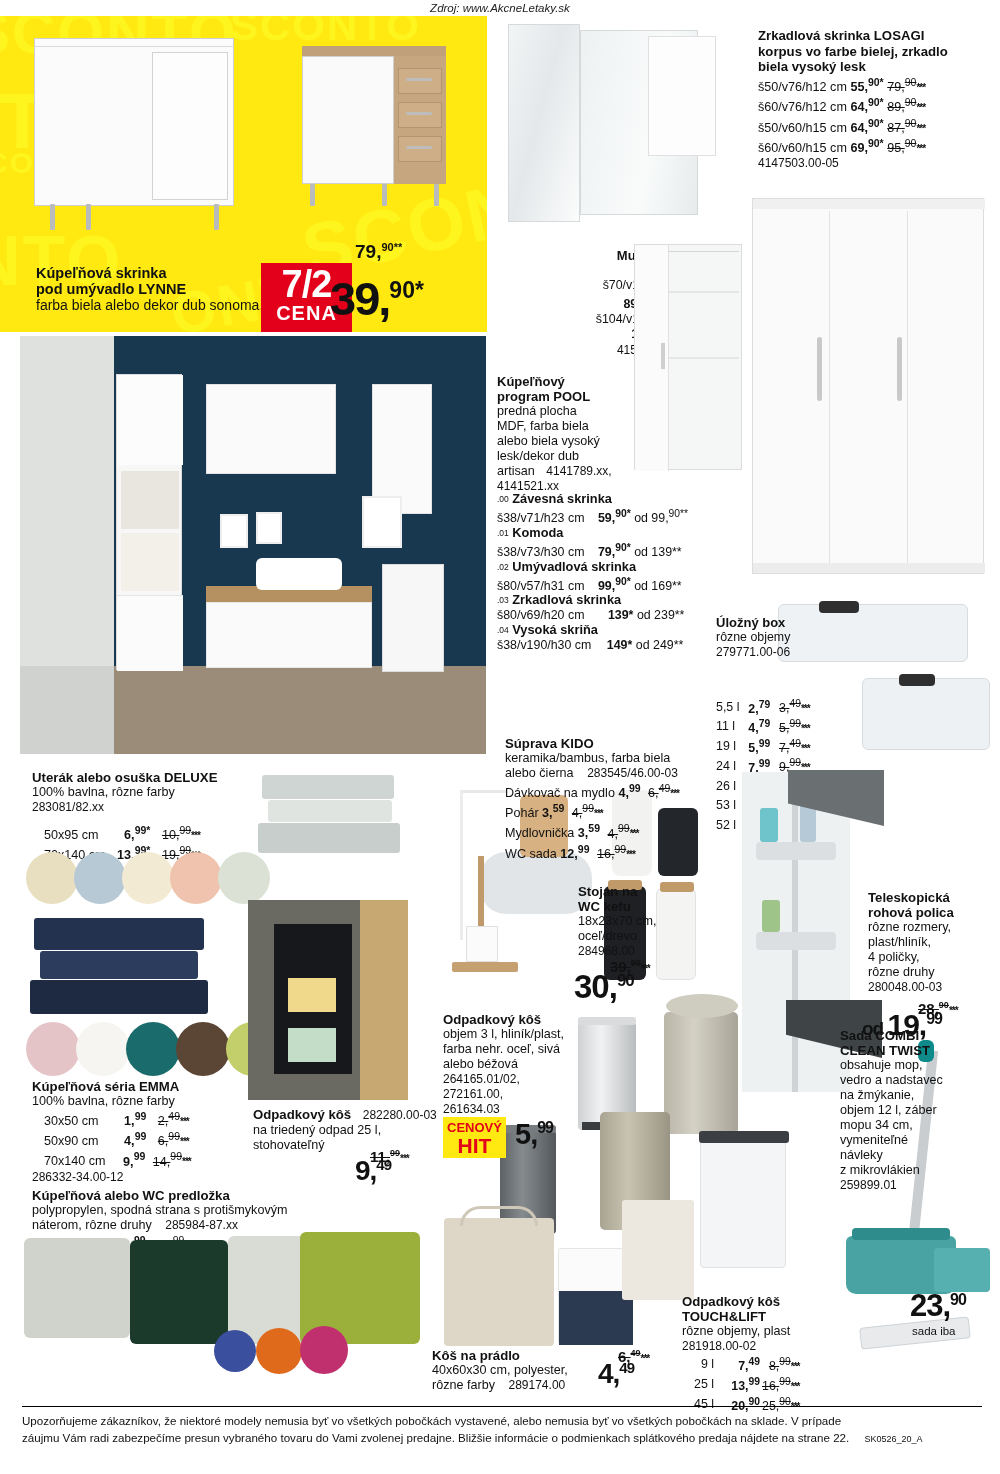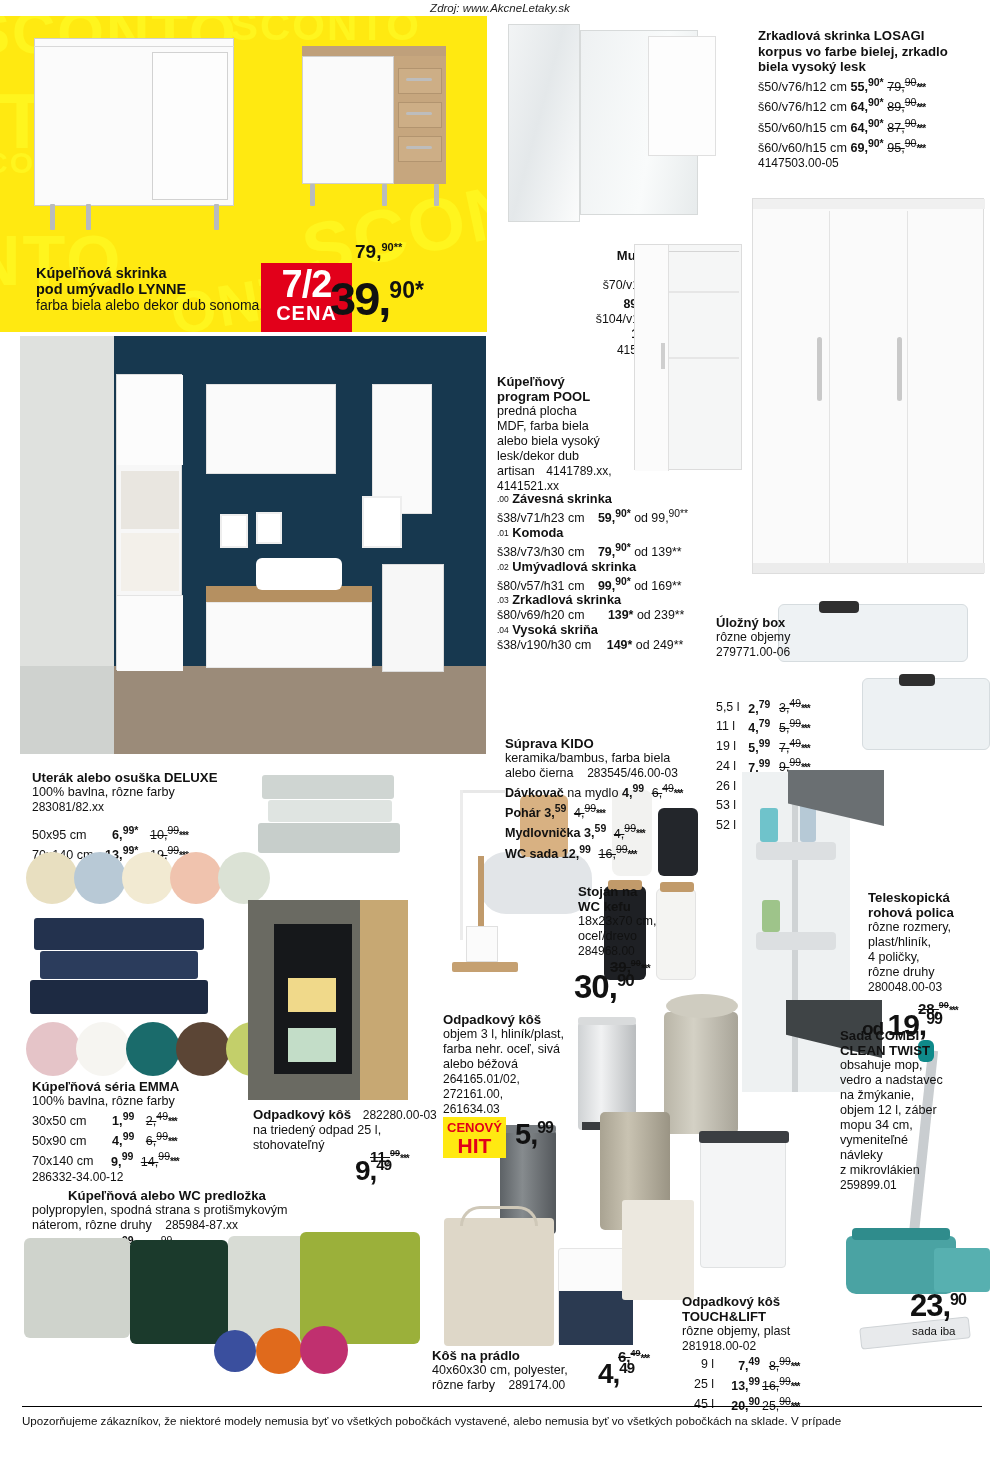--- a/index.html
+++ b/index.html
@@ -91,34 +91,34 @@
   #room .floor { position:absolute; left:0; bottom:0; width:466px; height:88px; background:#9b8b79; }
   #room .tallcab { position:absolute; background:#f7f7f7; border:1px solid #dcdcdc; }
   #room .wood { position:absolute; background:#b59061; }
   #room .panel { position:absolute; background:#fafafa; border:1px solid #e2e2e2; }
   #room .frame { position:absolute; background:#fff; border:2px solid #eee; }
   #room .basin { position:absolute; background:#fff; border-radius:6px; }
 
   
   #deluxe { left:32px; top:770px; width:250px; font-size:12.6px; line-height:15px; }
   #deluxe .hd { font-weight:bold; font-size:13.2px; }
-  .twl-row { white-space:nowrap; }
+  .twl-row { white-space:nowrap;margin-left:12px; }
   .swatch { position:absolute; border-radius:50%; }
   .towel { position:absolute; border-radius:3px; }
 
   #emma { left:32px; top:1079px; width:250px; font-size:12.6px; line-height:15px; }
   #emma .hd { font-weight:bold; font-size:13.2px; }
 
   #predlozka { left:32px; top:1188px; width:270px; font-size:12.6px; line-height:15px; }
-  #predlozka .hd { font-weight:bold; font-size:13.2px;text-align:center; }
+  #predlozka .hd { font-weight:bold; font-size:13.2px; }
 
   
   #kido { left:505px; top:736px; width:230px; font-size:12.6px; line-height:15px; }
   #kido .hd { font-weight:bold; font-size:13.2px; }
-  #kido .nm { font-weight:bold; }
+  #kido .nm { font-weight:normal; }
 
   #stojan { left:578px; top:884px; width:160px; font-size:12.6px; line-height:15px; }
   #stojan .hd { font-weight:bold; font-size:13.2px; line-height:15px; }
   #stojan-old { left:610px; top:958px; font-size:15px; font-weight:bold; }
   #stojan-old sup { font-size:9px; }
   #stojan-new { left:574px; top:968px; font-size:33px; font-weight:bold; letter-spacing:-1px; }
   #stojan-new sup { font-size:17px; }
 
   #odpad3 { left:443px; top:1012px; width:160px; font-size:12.6px; line-height:15px; }
   #odpad3 .hd { font-weight:bold; font-size:13.2px; }
@@ -643,13 +643,15 @@
       <td class="tdr"><span class="pr-new">20,</span><sup class="b">90</sup></td>
       <td class="tdr"><span class="pr-old">25,</span><sup class="pr-old">90</sup><span class="stars">***</span></td>
         </tr>
   </tbody>
     </table>
 </div>
 
 <div class="abs" id="footdiv"></div>
 <div class="abs" id="footer">
   <div>Upozorňujeme zákazníkov, že niektoré modely nemusia byť vo všetkých pobočkách vystavené, alebo nemusia byť vo všetkých pobočkách na sklade. V prípade</div>
+  <div><span>záujmu Vám radi zabezpečíme presun vybraného tovaru do Vami zvolenej predajne. Bližšie informácie o podmienkach splátkového predaja nájdete na strane 22.</span>
+    <span class="ftcode" style="margin-left:12px;">SK0526_20_A</span></div>
 </div>
 
 </body></html>

